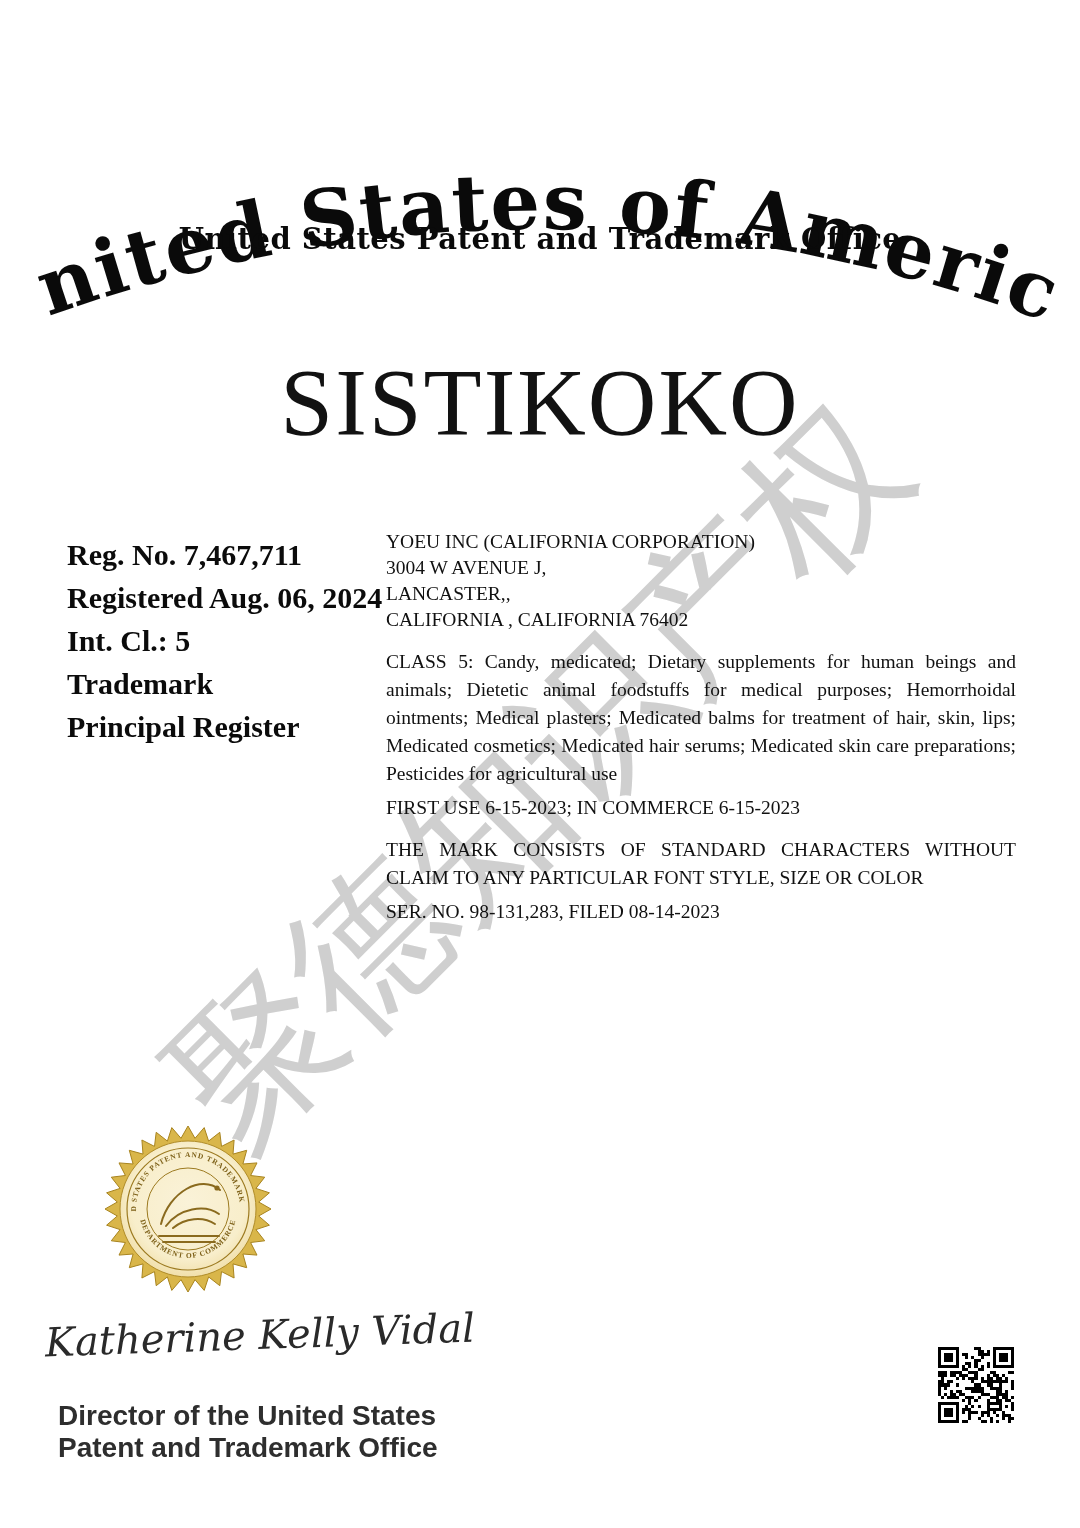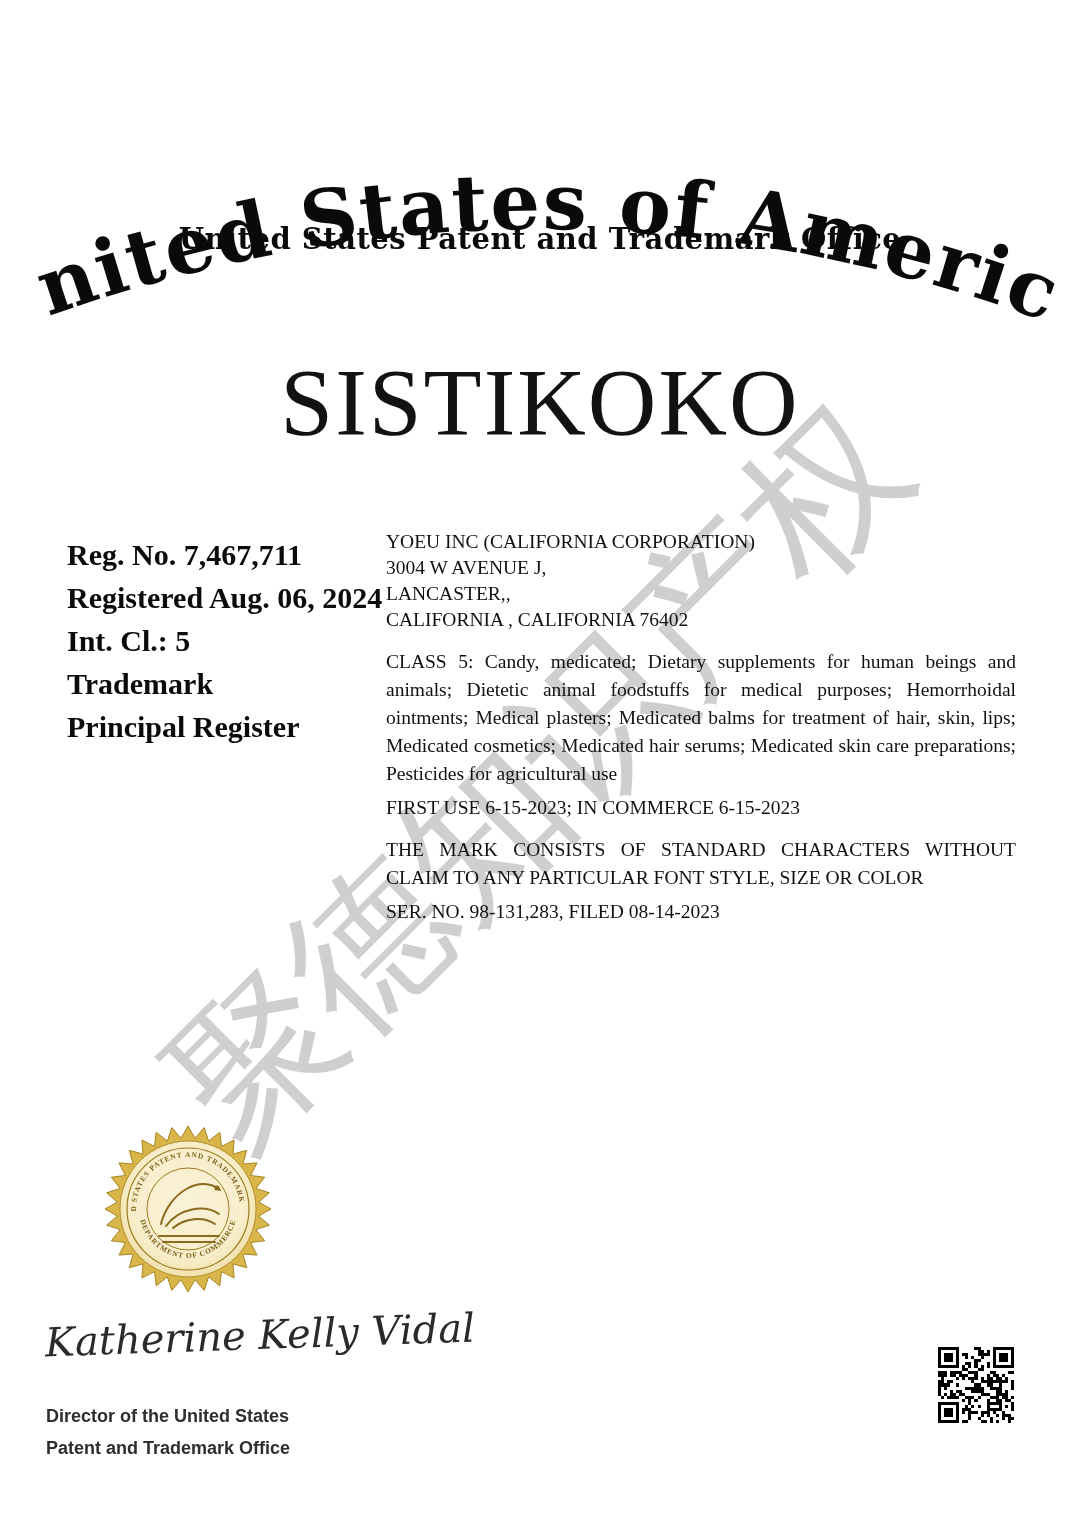--- a/index.html
+++ b/index.html
@@ -92,24 +92,24 @@
     left:45px;top:1312px;
     font-family:"DejaVu Serif", serif;
     font-style:italic;
     font-size:40px;
     color:#2a2a2a;
     transform:rotate(-2deg);
     white-space:nowrap;
   }
   .director{
     position:absolute;
-    left:46px;top:1400px;
+    left:58px;top:1400px;
     font-family:"Liberation Sans", sans-serif;
     font-weight:700;
-    font-size:18px;
+    font-size:28px;
     line-height:32px;
     color:#2e2e2e;
   }
   
   .qr{position:absolute;left:938px;top:1347px;width:76px;height:76px;}
 </style>
 </head>
 <body>
 
 <div class="page">

